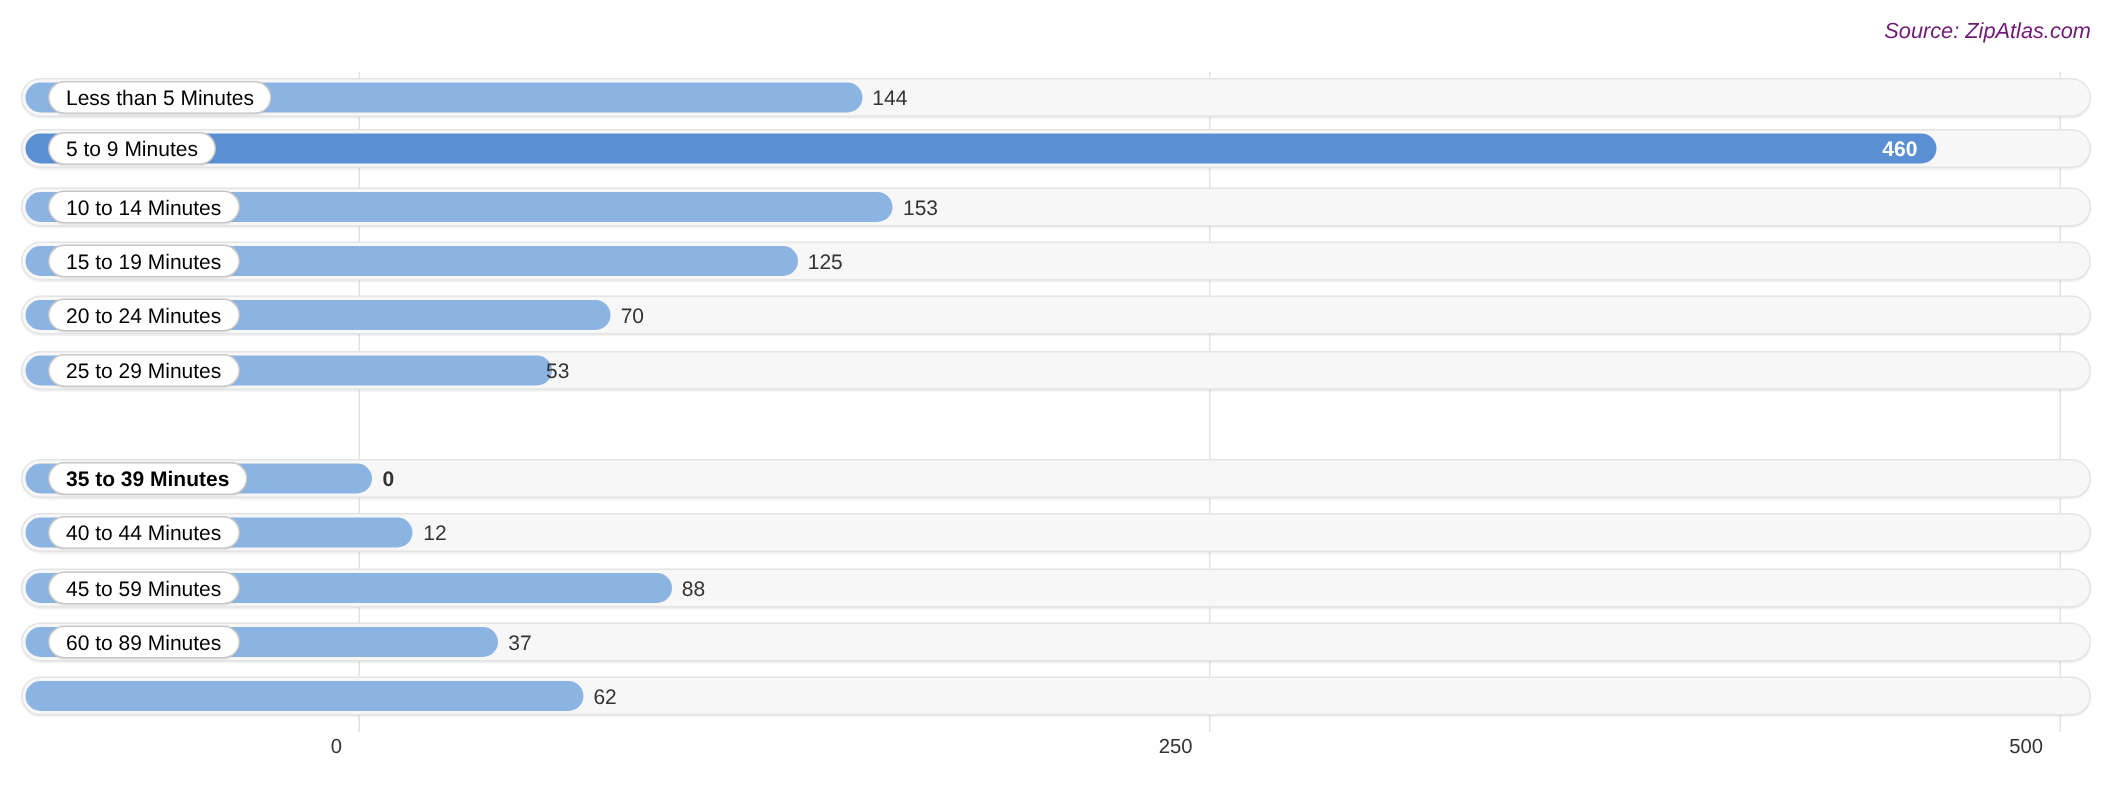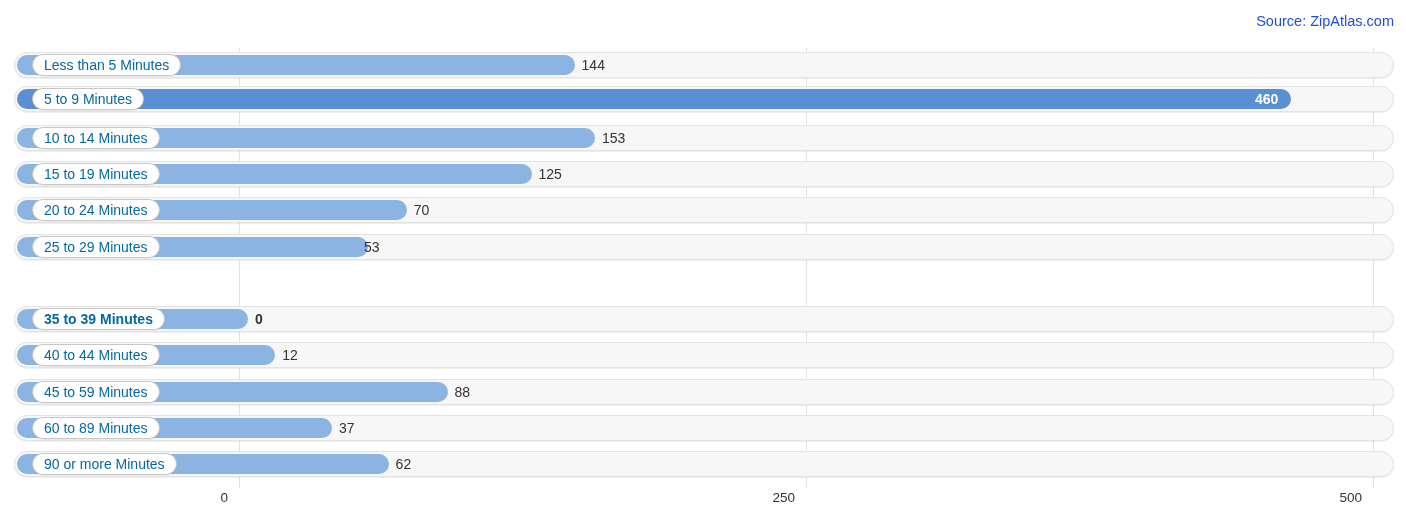--- a/index.html
+++ b/index.html
@@ -32,21 +32,22 @@
     font-weight: 400;
     letter-spacing: .2px;
     color: #3c3c3c;
     white-space: nowrap;
   }
   #chart-source {
     position: absolute;
     right: 12px;
     top: 13px;
     font-size: 14.5px;
-    color: #1d4ed8;
+    font-style: italic;
+    color: #701a75;
     white-space: nowrap;
   }
 
   
   #plot-area {
     position: absolute;
     left: 0;
     top: 48px;
     width: 1406px;
     height: 440px;
@@ -93,21 +94,21 @@
     top: 2px;
     left: 18px;
     height: 22px;
     line-height: 21px;
     box-sizing: border-box;
     padding: 0 11px 0 11px;
     background: #ffffff;
     border: 1px solid #c8c8c8;
     border-radius: 11px;
     font-size: 14px;
-    color: #0369a1;
+    color: #000000;
     white-space: nowrap;
     box-shadow: 0 1px 1px rgba(0,0,0,.06);
   }
   .bar-value {
     position: absolute;
     top: 3px;
     height: 20px;
     line-height: 20px;
     font-size: 14px;
     color: #333;
@@ -202,21 +203,20 @@
     </div>
     <div class="bar-row" style="top: 367px;">
       <div class="bar-track"></div>
       <div class="bar-fill" style="width: 314.916px;"></div>
       <div class="bar-label">60 to 89 Minutes</div>
       <div class="bar-value" style="left: 324.916px;">37</div>
     </div>
     <div class="bar-row" style="top: 403.3px;">
       <div class="bar-track"></div>
       <div class="bar-fill" style="width: 371.616px;"></div>
-      <div class="bar-label">90 or more Minutes</div>
       <div class="bar-value" style="left: 381.616px;">62</div>
     </div>
   </div>
 
 <div id="axis-area">
     <div class="axis-tick" style="left: 228px;">0</div>
     <div class="axis-tick" style="left: 795px;">250</div>
     <div class="axis-tick" style="left: 1362px;">500</div>
   </div>
 

